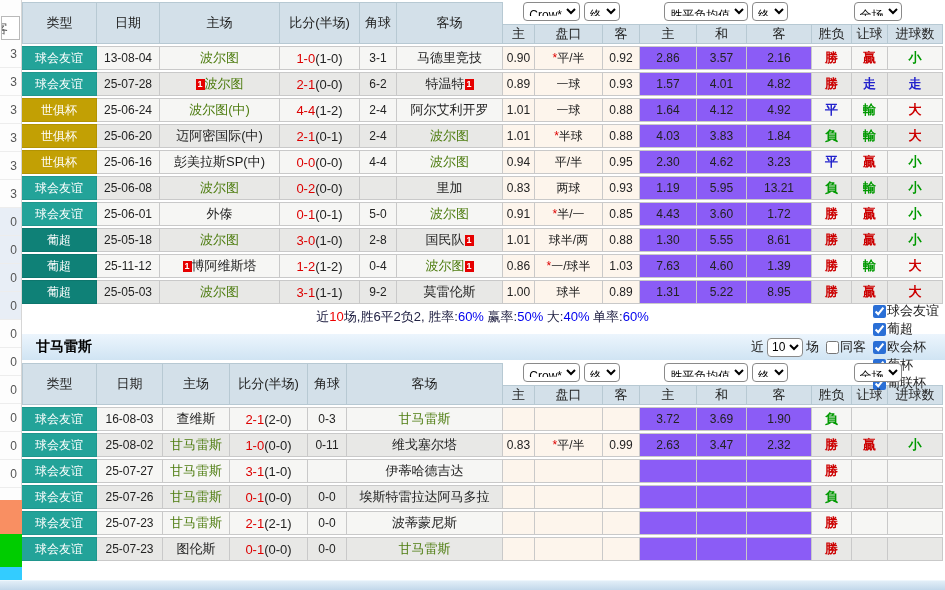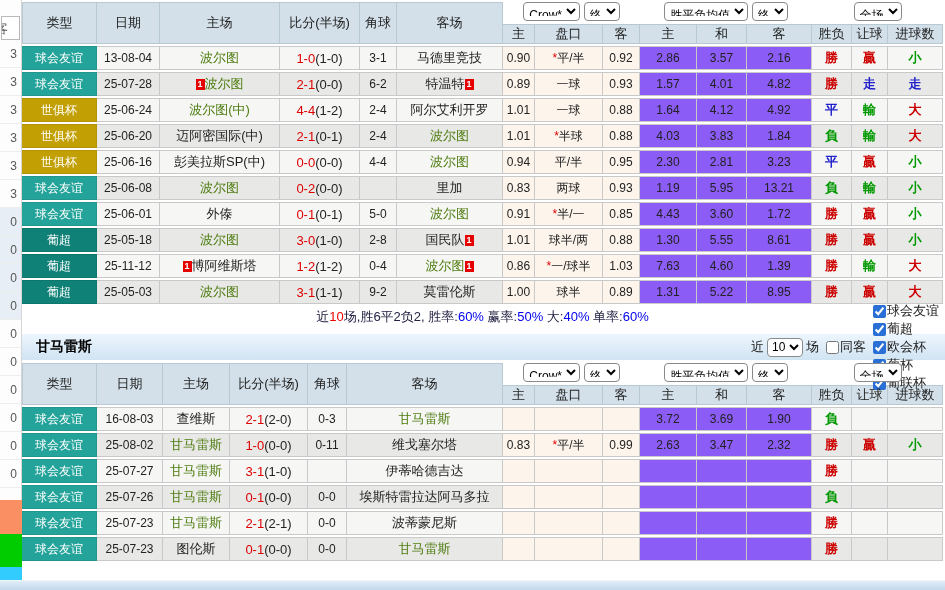--- a/index.html
+++ b/index.html
@@ -204,21 +204,21 @@
           <td class="c-type" style="background: rgb(194, 160, 4);">世俱杯</td>
           <td class="c-date plain">25-06-16</td>
           <td class="c-team plain"><span>彭美拉斯SP(中)</span></td>
           <td class="c-score plain"><span class="score-ft">0-0</span><span>(0-0)</span></td>
           <td class="c-corner plain">4-4</td>
           <td class="c-team plain"><span class="green">波尔图</span></td>
           <td class="c-crow">0.94</td>
           <td class="c-crow">平/半</td>
           <td class="c-crow">0.95</td>
           <td class="c-mean">2.30</td>
-          <td class="c-mean">2.81</td>
+          <td class="c-mean">4.62</td>
           <td class="c-mean">3.23</td>
           <td class="c-res plain" style="color: rgb(34, 34, 204);">平</td>
           <td class="c-res plain" style="color: rgb(204, 0, 0);">贏</td>
           <td class="c-res plain" style="color: rgb(0, 153, 0);">小</td>
         </tr>
         <tr class="rB">
           <td class="c-type" style="background: rgb(35, 163, 153);">球会友谊</td>
           <td class="c-date plain">25-06-08</td>
           <td class="c-team plain"><span class="green">波尔图</span></td>
           <td class="c-score plain"><span class="score-ft">0-2</span><span>(0-0)</span></td>

